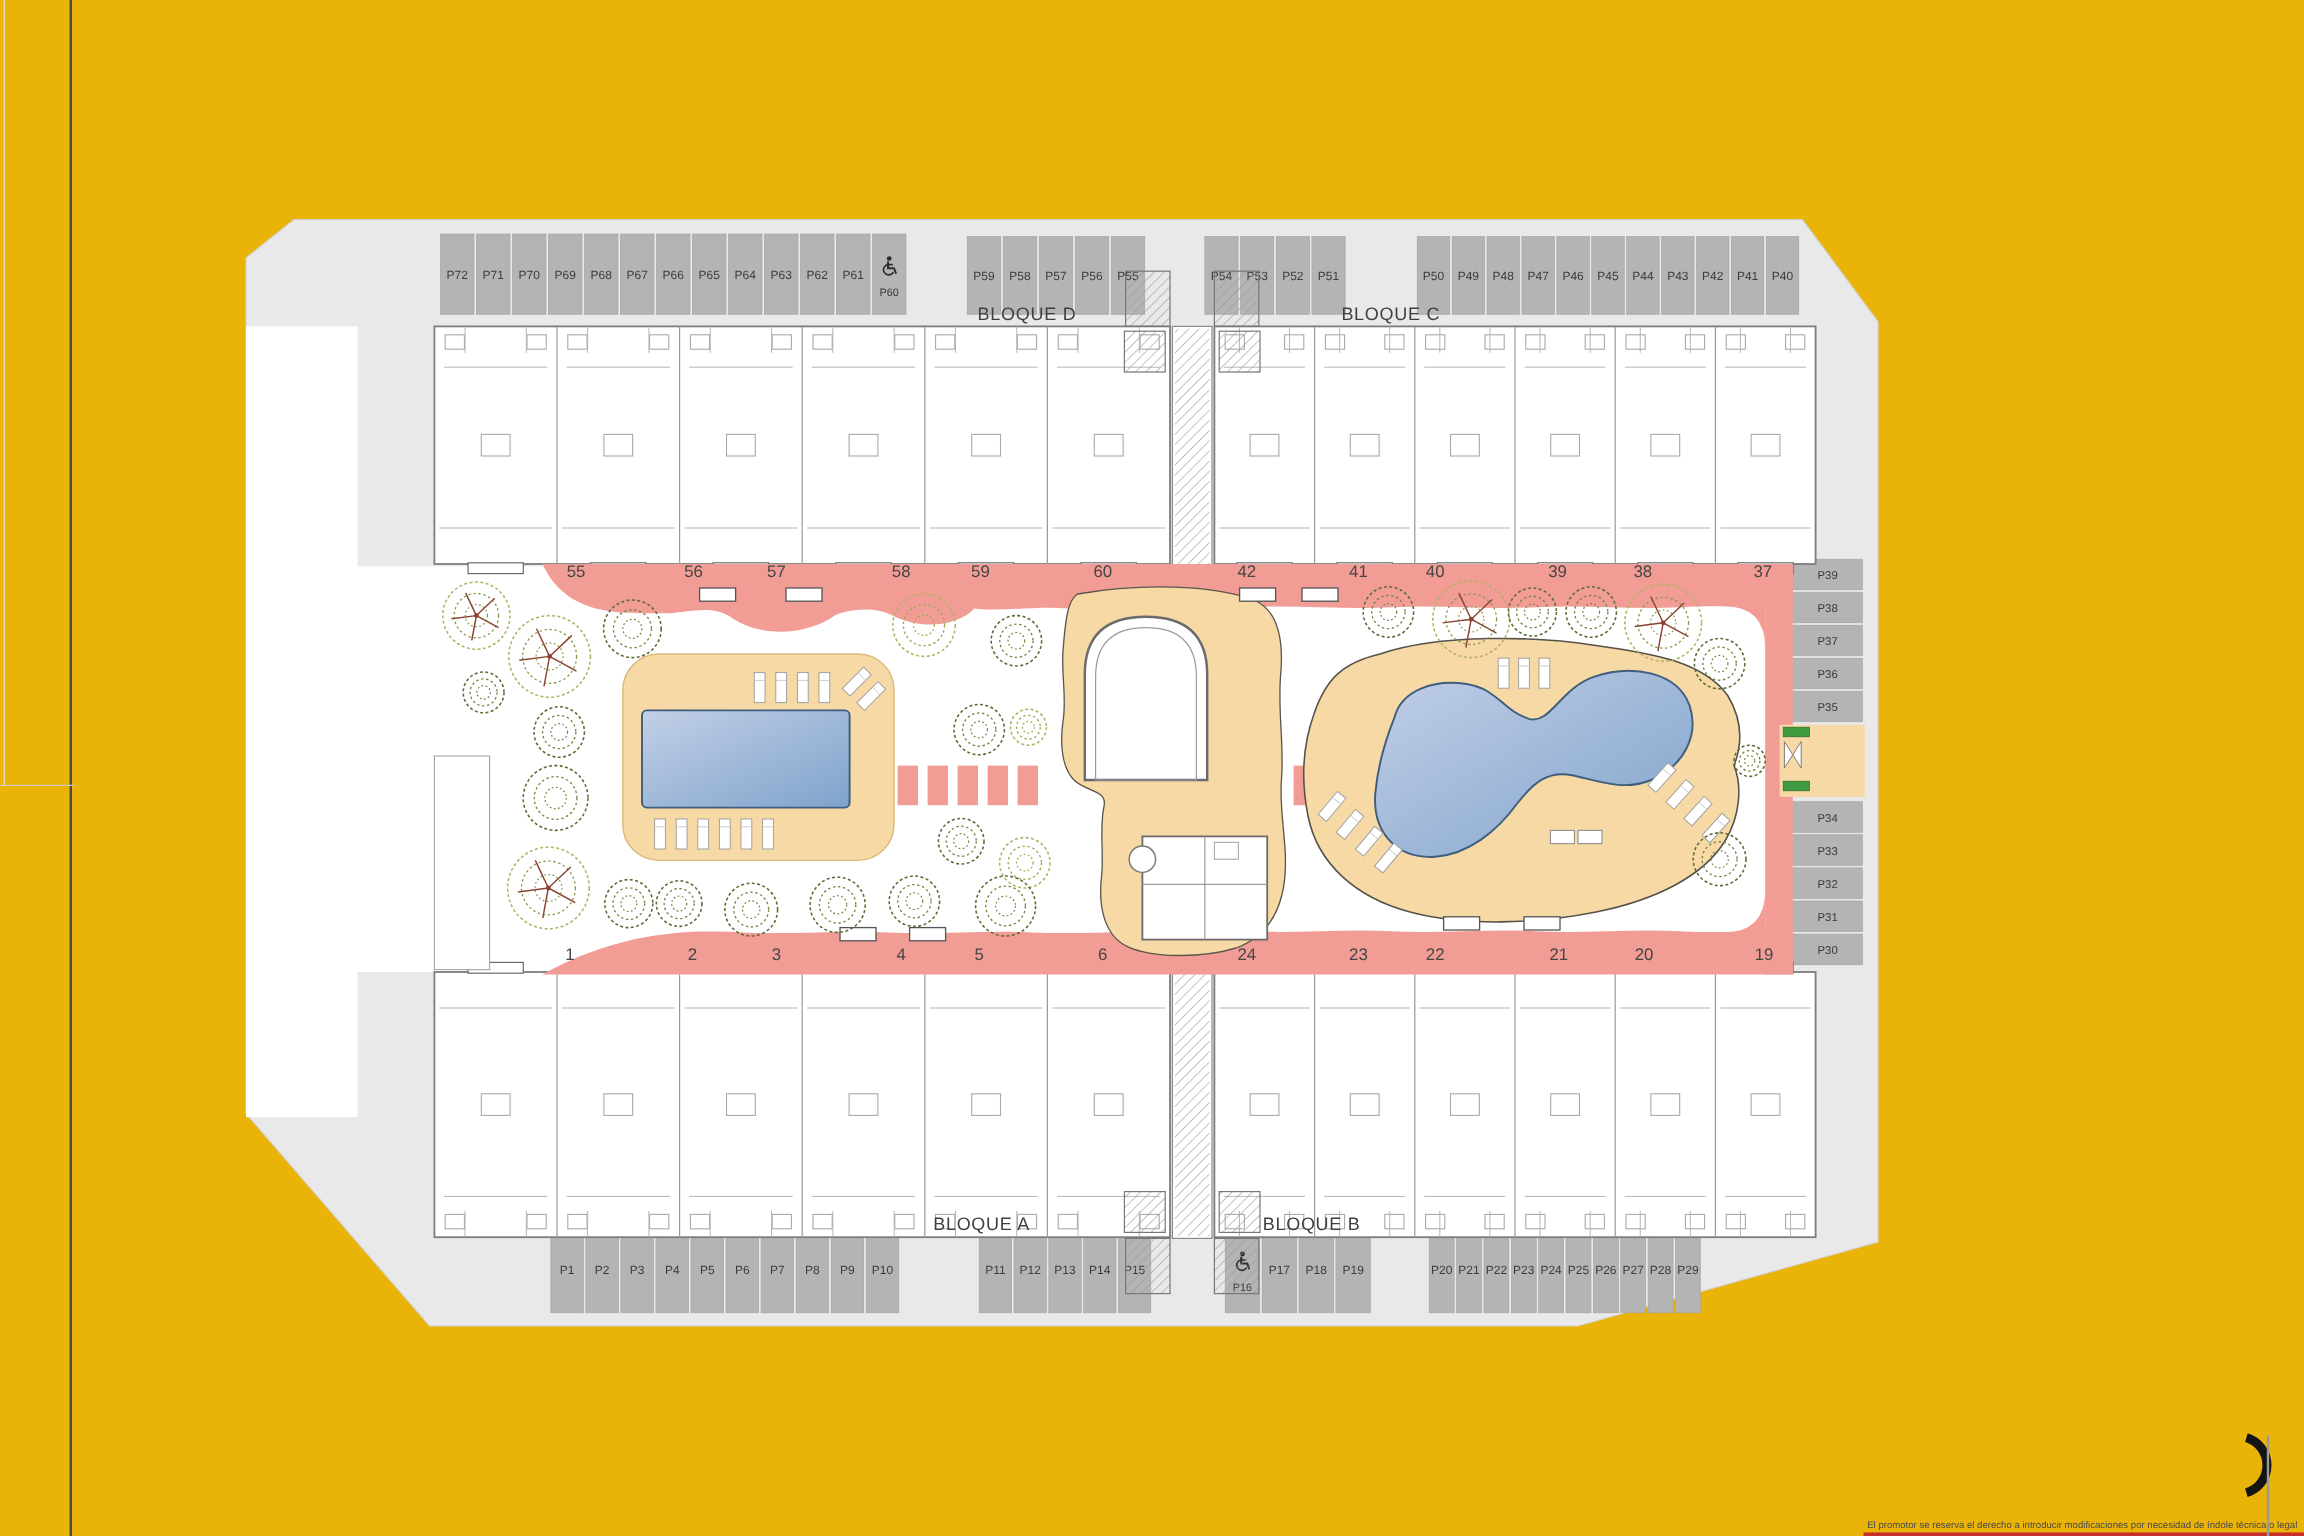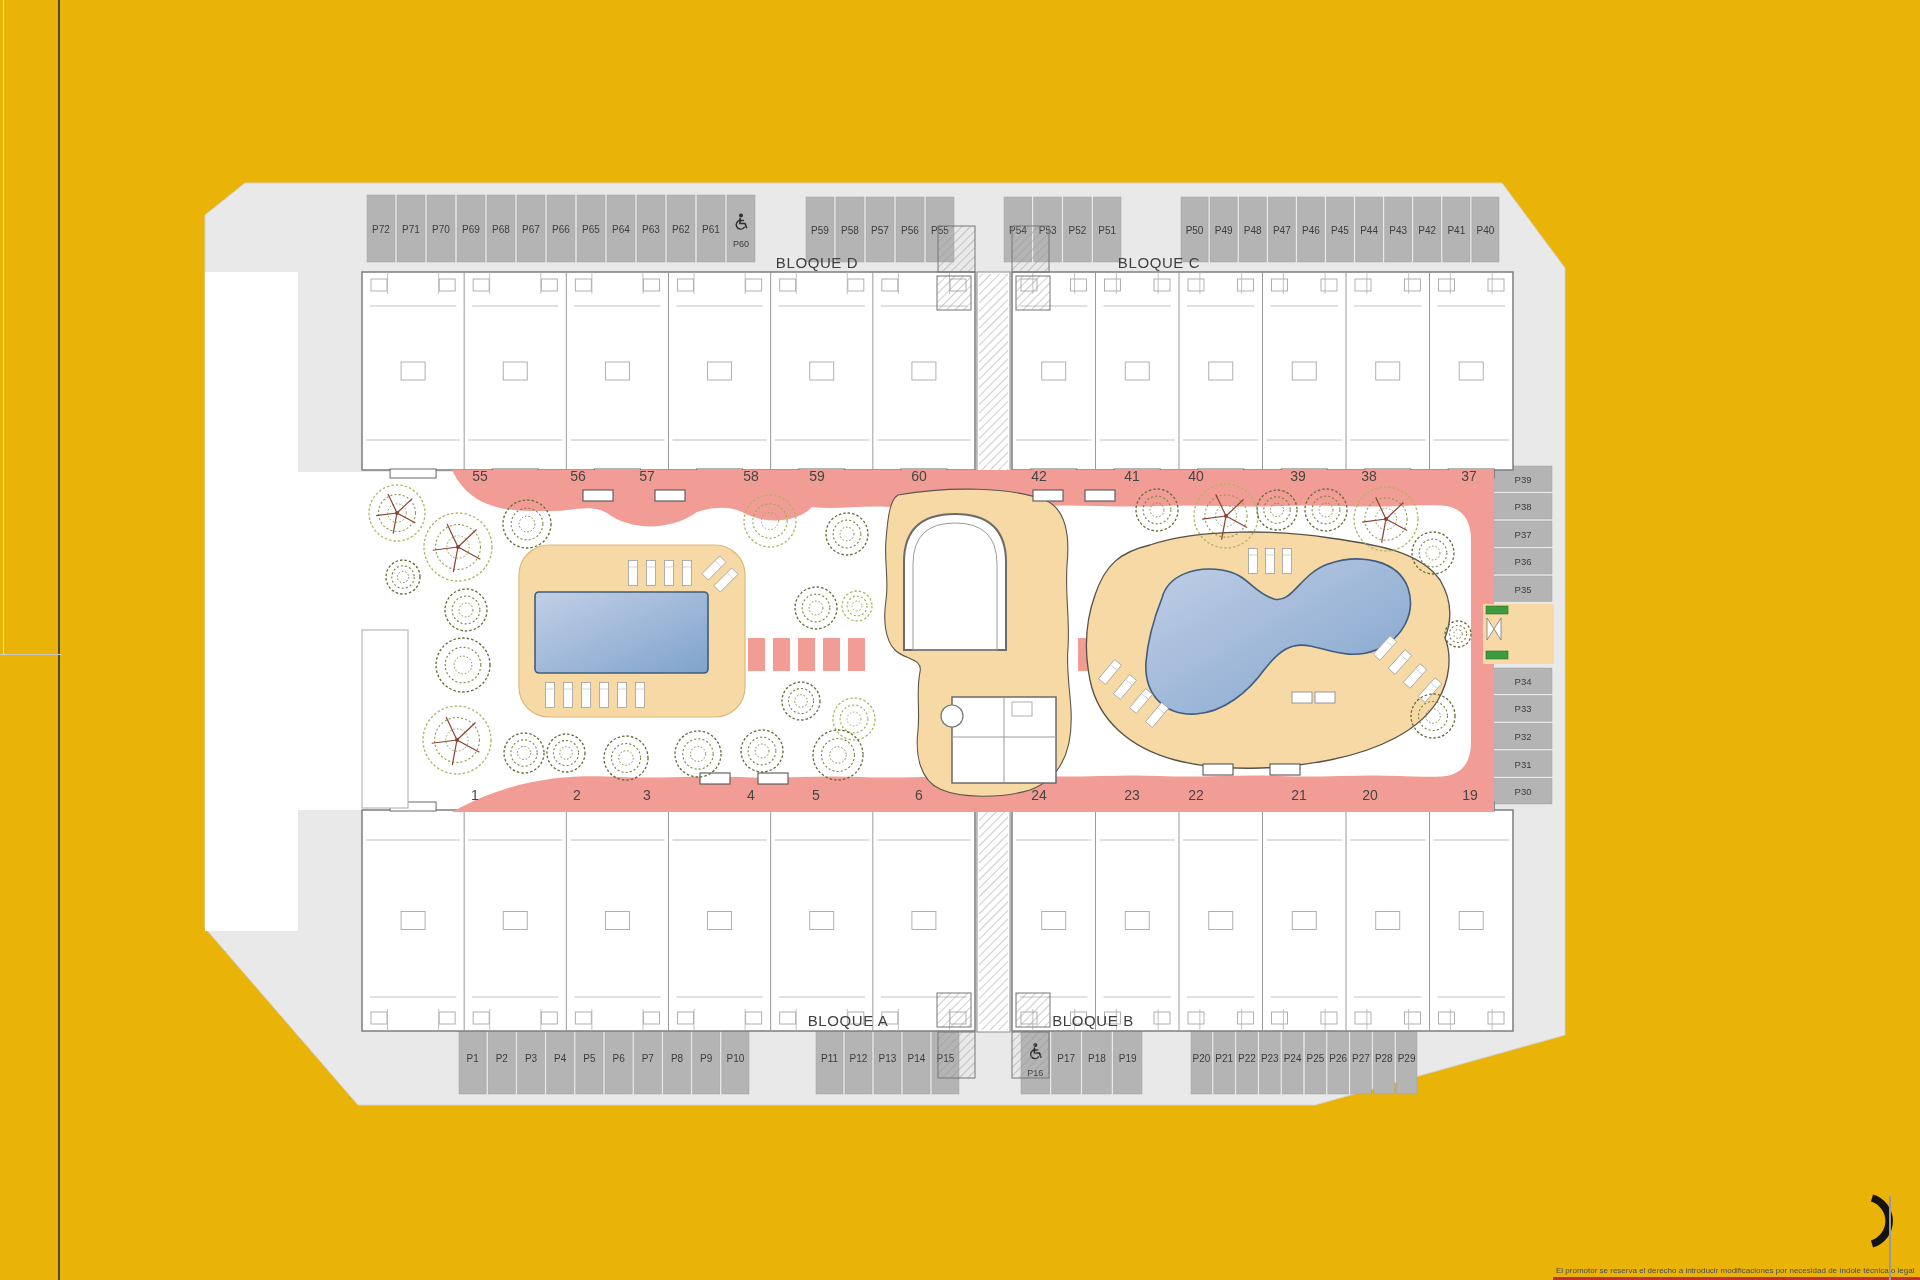--- a/index.html
+++ b/index.html
@@ -763,23 +763,23 @@
       <text x="919" y="800" text-anchor="middle" font-size="14" fill="#454545">6</text>
       <text x="1039" y="800" text-anchor="middle" font-size="14" fill="#454545">24</text>
       <text x="1132" y="800" text-anchor="middle" font-size="14" fill="#454545">23</text>
       <text x="1196" y="800" text-anchor="middle" font-size="14" fill="#454545">22</text>
       <text x="1299" y="800" text-anchor="middle" font-size="14" fill="#454545">21</text>
       <text x="1370" y="800" text-anchor="middle" font-size="14" fill="#454545">20</text>
       <text x="1470" y="800" text-anchor="middle" font-size="14" fill="#454545">19</text>
       <path d="M1872,1198 A24,24 0 0 1 1872,1244" fill="none" stroke="#141414" stroke-width="7.5"></path>
     </svg>
 
-  <div class="block-label" style="left:737px;top:254px;">BLOQUE D</div>
+  <div class="block-label" style="left:737px;top:254px;text-align:right;">BLOQUE D</div>
   <div class="block-label" style="left:1079px;top:254px;">BLOQUE C</div>
-  <div class="block-label" style="left:768px;top:1012px;">BLOQUE A</div>
+  <div class="block-label" style="left:738px;top:1012px;">BLOQUE A</div>
   <div class="block-label" style="left:1013px;top:1012px;">BLOQUE B</div>
 
   <div id="disclaimer">El promotor se reserva el derecho a introducir modificaciones por necesidad de índole técnica o legal</div>
   <div id="footer-redline"></div>
   <div id="edge-line-left"></div>
   <div id="edge-tick-left"></div>
   <div id="edge-faint-left"></div>
   <div id="corner-vline"></div>
 </div>
 

